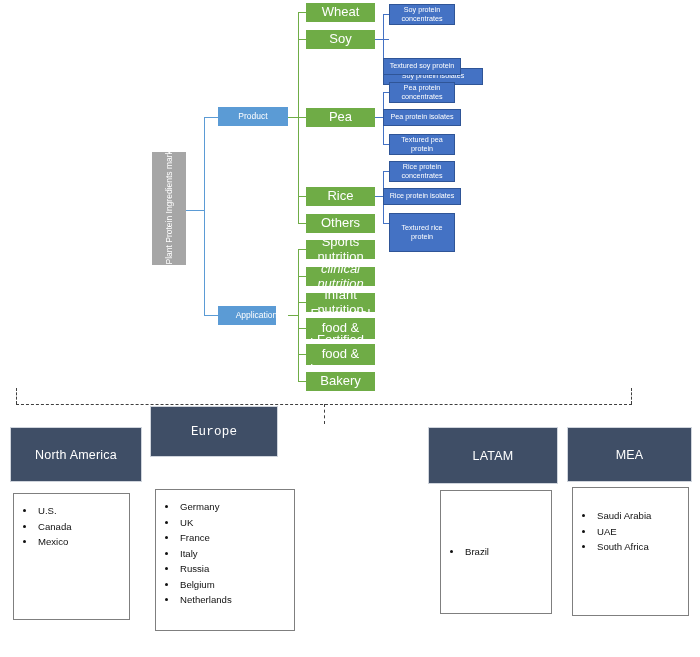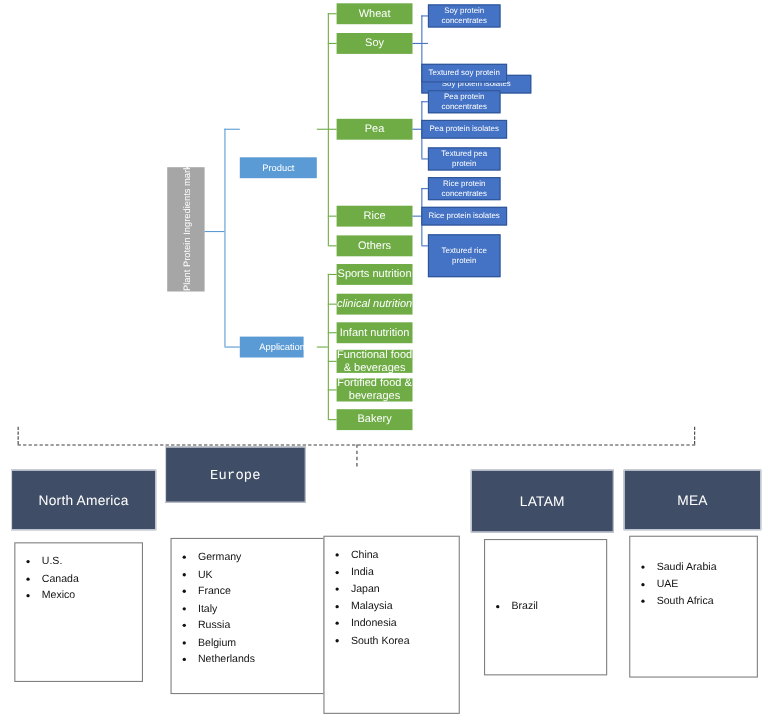--- a/index.html
+++ b/index.html
@@ -40,21 +40,21 @@
     text-align:center;
     line-height:1.18;
   }
   .node.lvl1{
     background:#5B9BD5;
     font-size:8.5px;
     height:19px;
   }
   .node.green{
     background:#6FAC46;
-    font-size:10px;
+    font-size:13px;
     height:19px;
   }
   .node.green.tall{height:21px;}
   .node.blue-leaf{
     background:#4472C4;
     border:1px solid #2F5597;
     font-size:7.2px;
     padding:1px 2px;
   }
 
@@ -116,21 +116,21 @@
 
   <div class="node root">
     <span class="rot">Plant Protein Ingredients market for Food Application</span>
   </div>
 
   <div class="ln hline" style="left:186px;top:210px;width:18px;"></div>
   <div class="ln vline" style="left:204px;top:117px;height:198px;"></div>
   <div class="ln hline" style="left:204px;top:117px;width:14px;"></div>
   <div class="ln hline" style="left:204px;top:315px;width:14px;"></div>
 
-  <div class="node lvl1" style="left:218px;top:107px;width:70px;margin-top:36px;">
+  <div class="node lvl1" style="left:218px;top:107px;width:70px;">
     <span>Product</span>
   </div>
   <div class="node lvl1" style="left:218px;top:306px;width:58px;padding-left:19px;">
     <span>Application</span>
   </div>
 
   <div class="ln g hline" style="left:288px;top:117px;width:10px;"></div>
   <div class="ln g vline" style="left:298px;top:12px;height:211px;"></div>
 
   <div class="ln g hline" style="left:298px;top:12px;width:8px;"></div>
@@ -256,30 +256,20 @@
       <li>Germany</li>
       <li>UK</li>
       <li>France</li>
       <li>Italy</li>
       <li>Russia</li>
       <li>Belgium</li>
       <li>Netherlands</li>
     </ul>
   </div>
 
-  <div class="region-list" style="left:294px;top:487px;width:124px;height:162px;">
-    <ul>
-      <li>China</li>
-      <li>India</li>
-      <li>Japan</li>
-      <li>Malaysia</li>
-      <li>Indonesia</li>
-      <li>South Korea</li>
-    </ul>
-  </div>
 
   <div class="region-head" style="left:428px;top:427px;width:130px;height:57px;">
     <span>LATAM</span>
   </div>
   <div class="region-list center-v" style="left:440px;top:490px;width:112px;height:124px;">
     <ul>
       <li>Brazil</li>
     </ul>
   </div>
 

